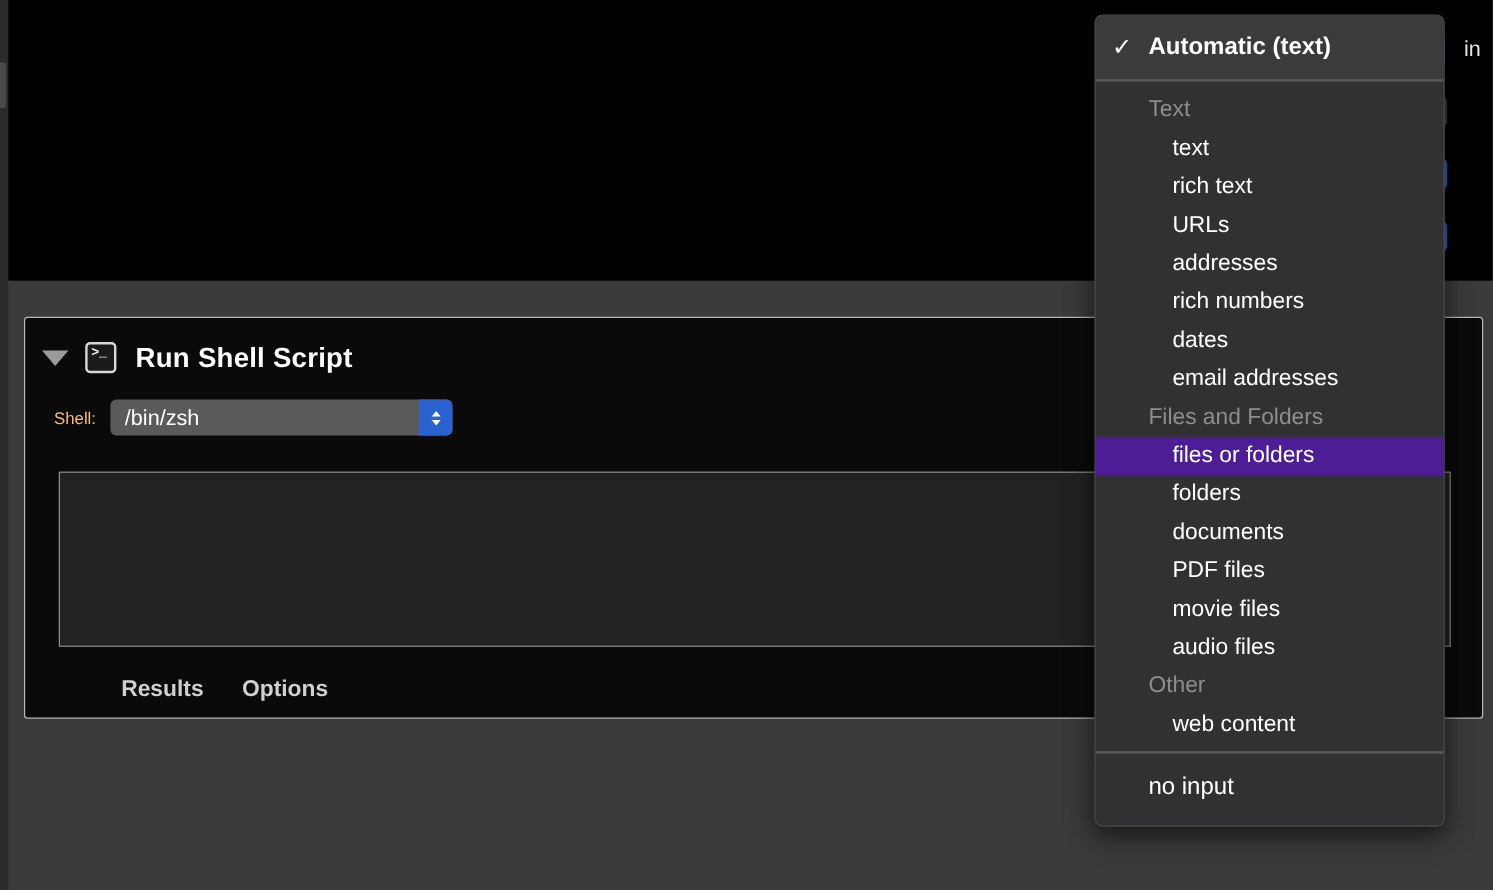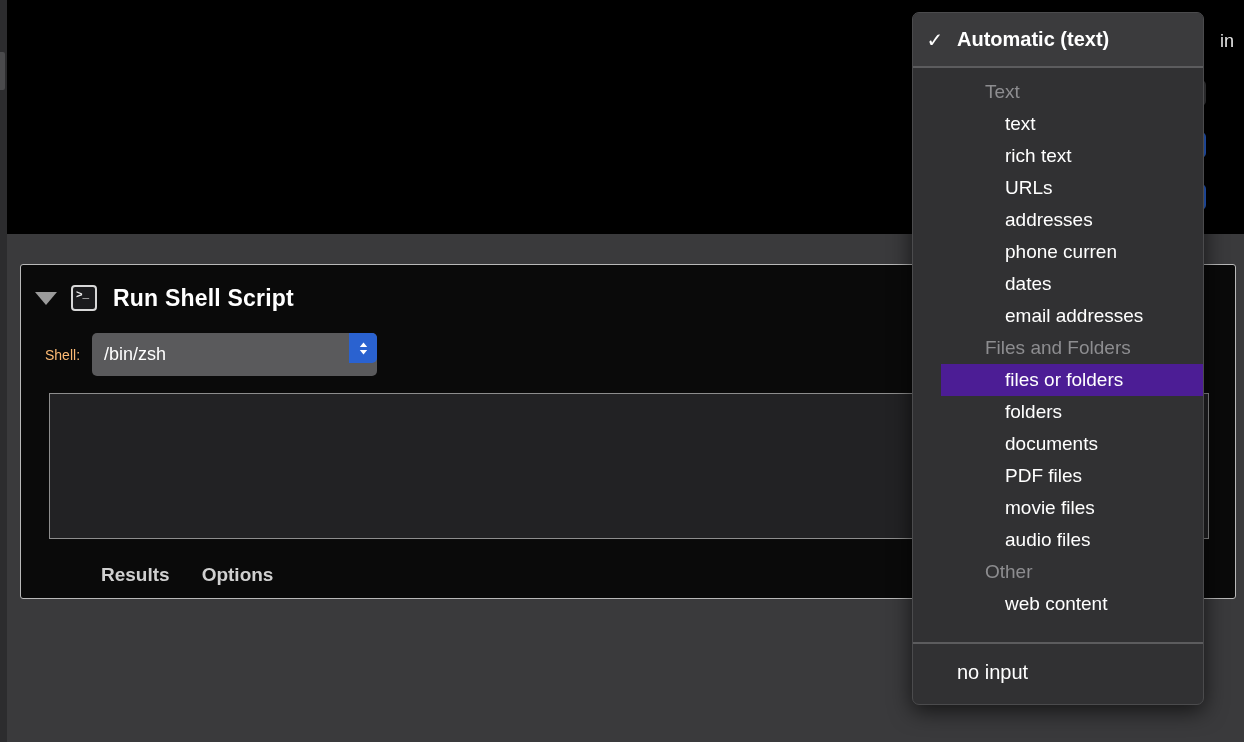--- a/index.html
+++ b/index.html
@@ -113,21 +113,21 @@
   }
 
   .shell-row {
     position: absolute; left: 0; top: 68px;
     display: flex; align-items: center;
     padding-left: 24px;
   }
   .shell-label { color: #fdba74; font-size: 14px; margin-right: 12px; }
   .shell-popup {
     position: relative;
-    width: 285px; height: 43px;
+    width: 285px; height: 30px;
     background: #5a5a5c;
     border-radius: 5px;
     display: flex; align-items: center;
     padding-left: 12px;
   }
   .shell-popup .value { color: #ffffff; font-size: 18px; }
   .shell-popup .stepper-box {
     position: absolute; right: 0; top: 0;
     width: 28px; height: 30px;
     background: #2a62d0;
@@ -168,21 +168,21 @@
   }
   .menu-selected-row {
     height: 53px;
     background: #3b3b3d;
     display: flex; align-items: center;
   }
   .menu-sep {
     height: 2px;
     background: #5c5c5e;
   }
-  .menu-body { padding: 8px 0 22px 0; margin-left: 28px; }
+  .menu-body { padding: 8px 0 6px 0; }
   .menu-footer { padding: 8px 0 12px 0; }
   .menu-check {
     width: 44px;
     flex: none;
     text-align: center;
     color: #ffffff;
     font-size: 20px;
     line-height: 1;
   }
   .menu-selected-label {
@@ -319,21 +319,21 @@
     <div class="menu-sep"></div>
 
     <div class="menu-body">
 
       <div>
         <div class="menu-group-label">Text</div>
         <div class="menu-item">text</div>
         <div class="menu-item">rich text</div>
         <div class="menu-item">URLs</div>
         <div class="menu-item">addresses</div>
-        <div class="menu-item">phone curren</div>
+        <div class="menu-item">rich numbers</div>
         <div class="menu-item">dates</div>
         <div class="menu-item">email addresses</div>
       </div>
 
       <div>
         <div class="menu-group-label">Files and Folders</div>
         <div class="menu-item highlighted">files or folders</div>
         <div class="menu-item">folders</div>
         <div class="menu-item">documents</div>
         <div class="menu-item">PDF files</div>

